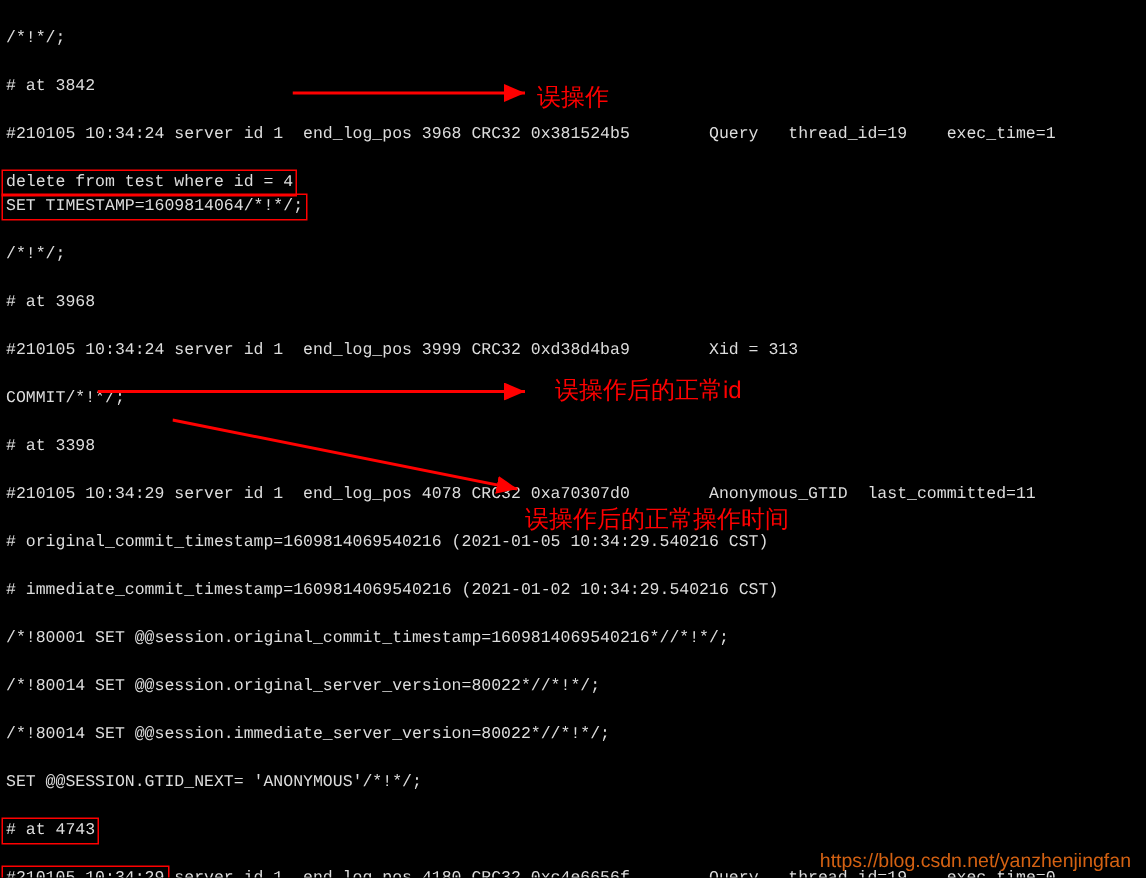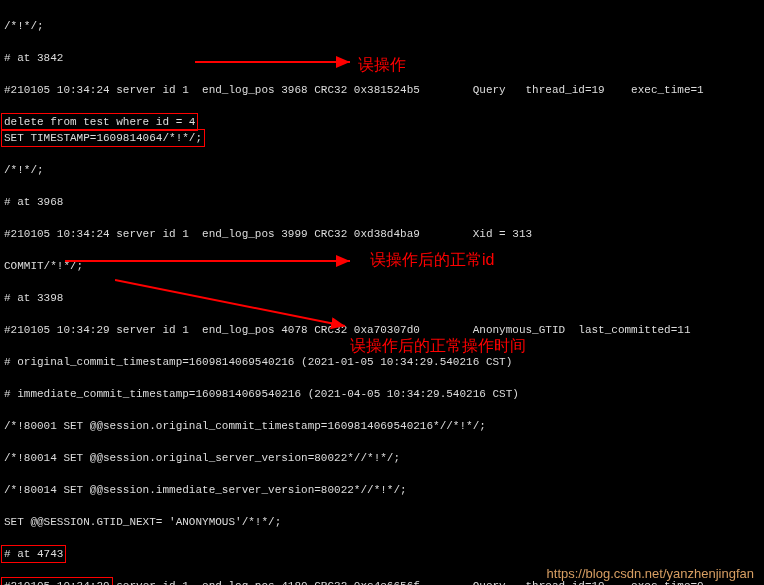--- a/index.html
+++ b/index.html
@@ -33,21 +33,21 @@
     white-space: nowrap;
   }
   .arrow {
     position: absolute;
     pointer-events: none;
   }
   .watermark {
     position: absolute;
     bottom: 4px;
     right: 10px;
-    color: #fdba74;
+    color: #f97316;
     font-size: 13px;
     font-family: Arial, sans-serif;
     opacity: 0.85;
   }
 </style>
 </head>
 <body>
 
 <div class="terminal">
 <span class="line">/*!*/;</span>
@@ -55,21 +55,21 @@
 <span class="line">#210105 10:34:24 server id 1  end_log_pos 3968 CRC32 0x381524b5        Query   thread_id=19    exec_time=1</span>
 <span class="line"><span class="highlight-box">delete from test where id = 4</span>
 <span class="highlight-box">SET TIMESTAMP=1609814064/*!*/;</span></span>
 <span class="line">/*!*/;</span>
 <span class="line"># at 3968</span>
 <span class="line">#210105 10:34:24 server id 1  end_log_pos 3999 CRC32 0xd38d4ba9        Xid = 313</span>
 <span class="line">COMMIT/*!*/;</span>
 <span class="line"># at 3398</span>
 <span class="line">#210105 10:34:29 server id 1  end_log_pos 4078 CRC32 0xa70307d0        Anonymous_GTID  last_committed=11</span>
 <span class="line"># original_commit_timestamp=1609814069540216 (2021-01-05 10:34:29.540216 CST)</span>
-<span class="line"># immediate_commit_timestamp=1609814069540216 (2021-04-05 10:34:29.540216 CST)</span>
+<span class="line"># immediate_commit_timestamp=1609814069540216 (2021-01-02 10:34:29.540216 CST)</span>
 <span class="line">/*!80001 SET @@session.original_commit_timestamp=1609814069540216*//*!*/;</span>
 <span class="line">/*!80014 SET @@session.original_server_version=80022*//*!*/;</span>
 <span class="line">/*!80014 SET @@session.immediate_server_version=80022*//*!*/;</span>
 <span class="line">SET @@SESSION.GTID_NEXT= 'ANONYMOUS'/*!*/;</span>
 <span class="line"><span class="highlight-box"># at 4743</span></span>
 <span class="line"><span class="highlight-box">#210105 10:34:29</span> server id 1  end_log_pos 4180 CRC32 0xc4e6656f        Query   thread_id=19    exec_time=0</span>
 
 
 
 

